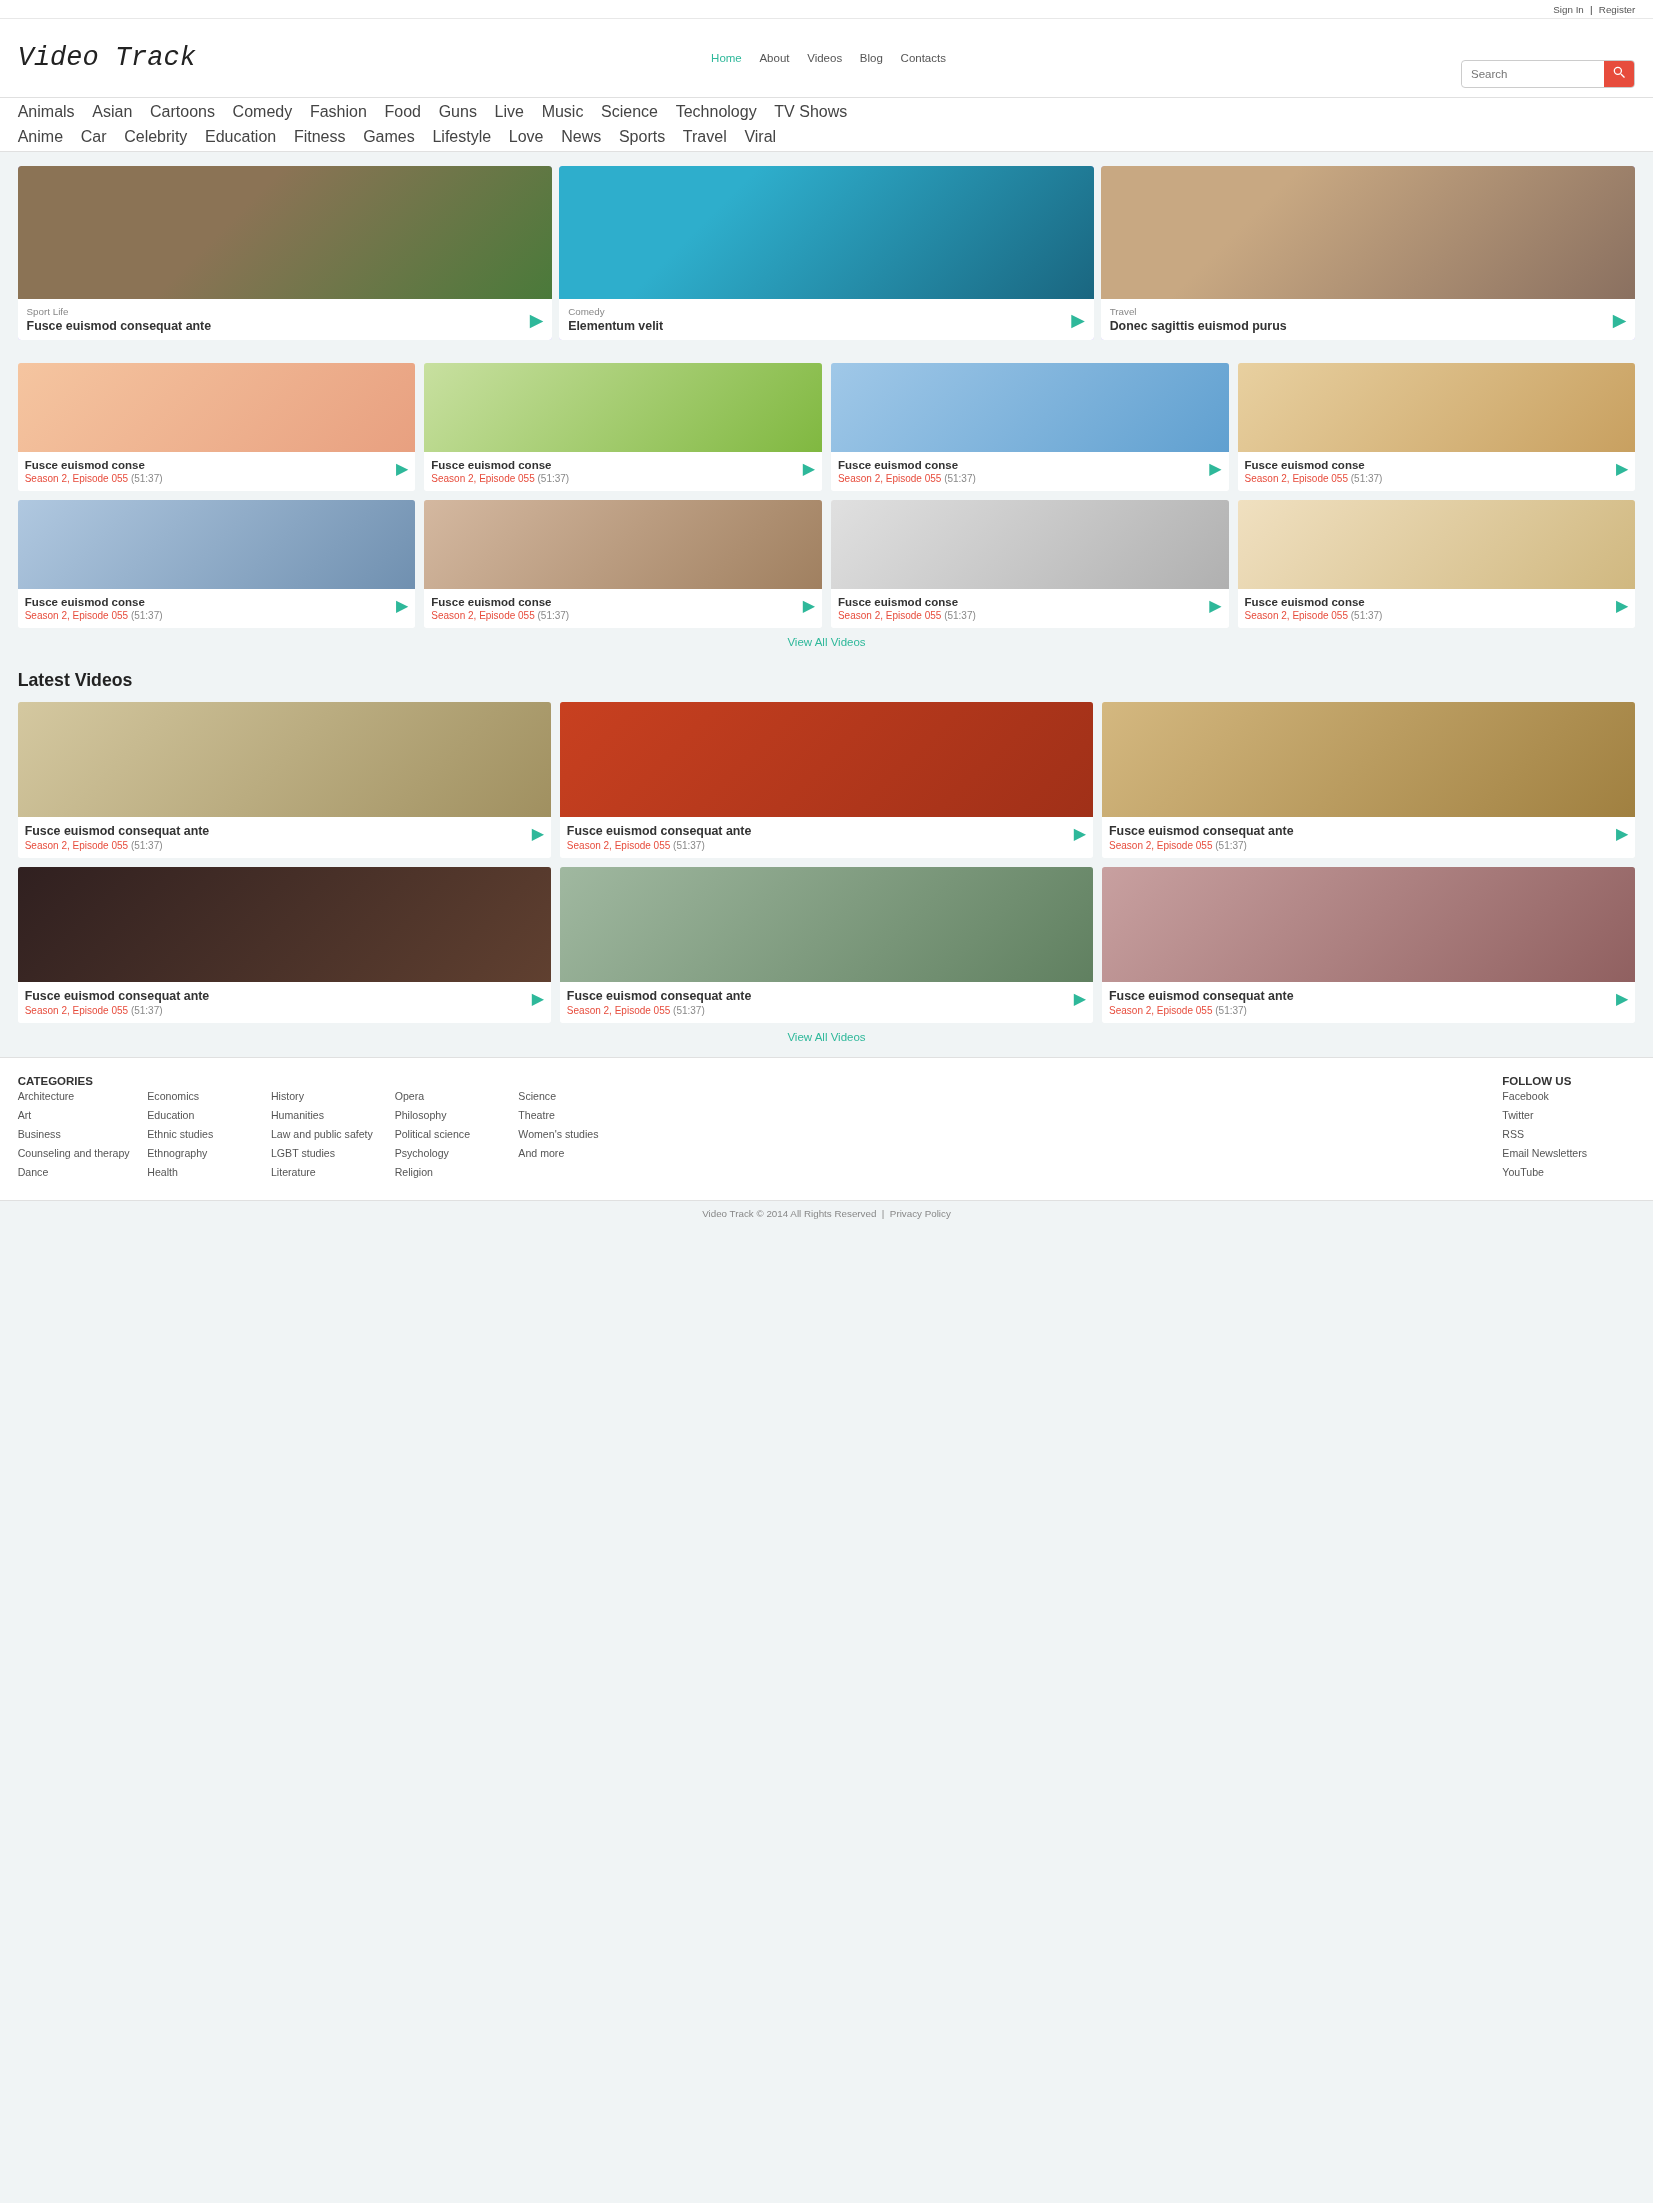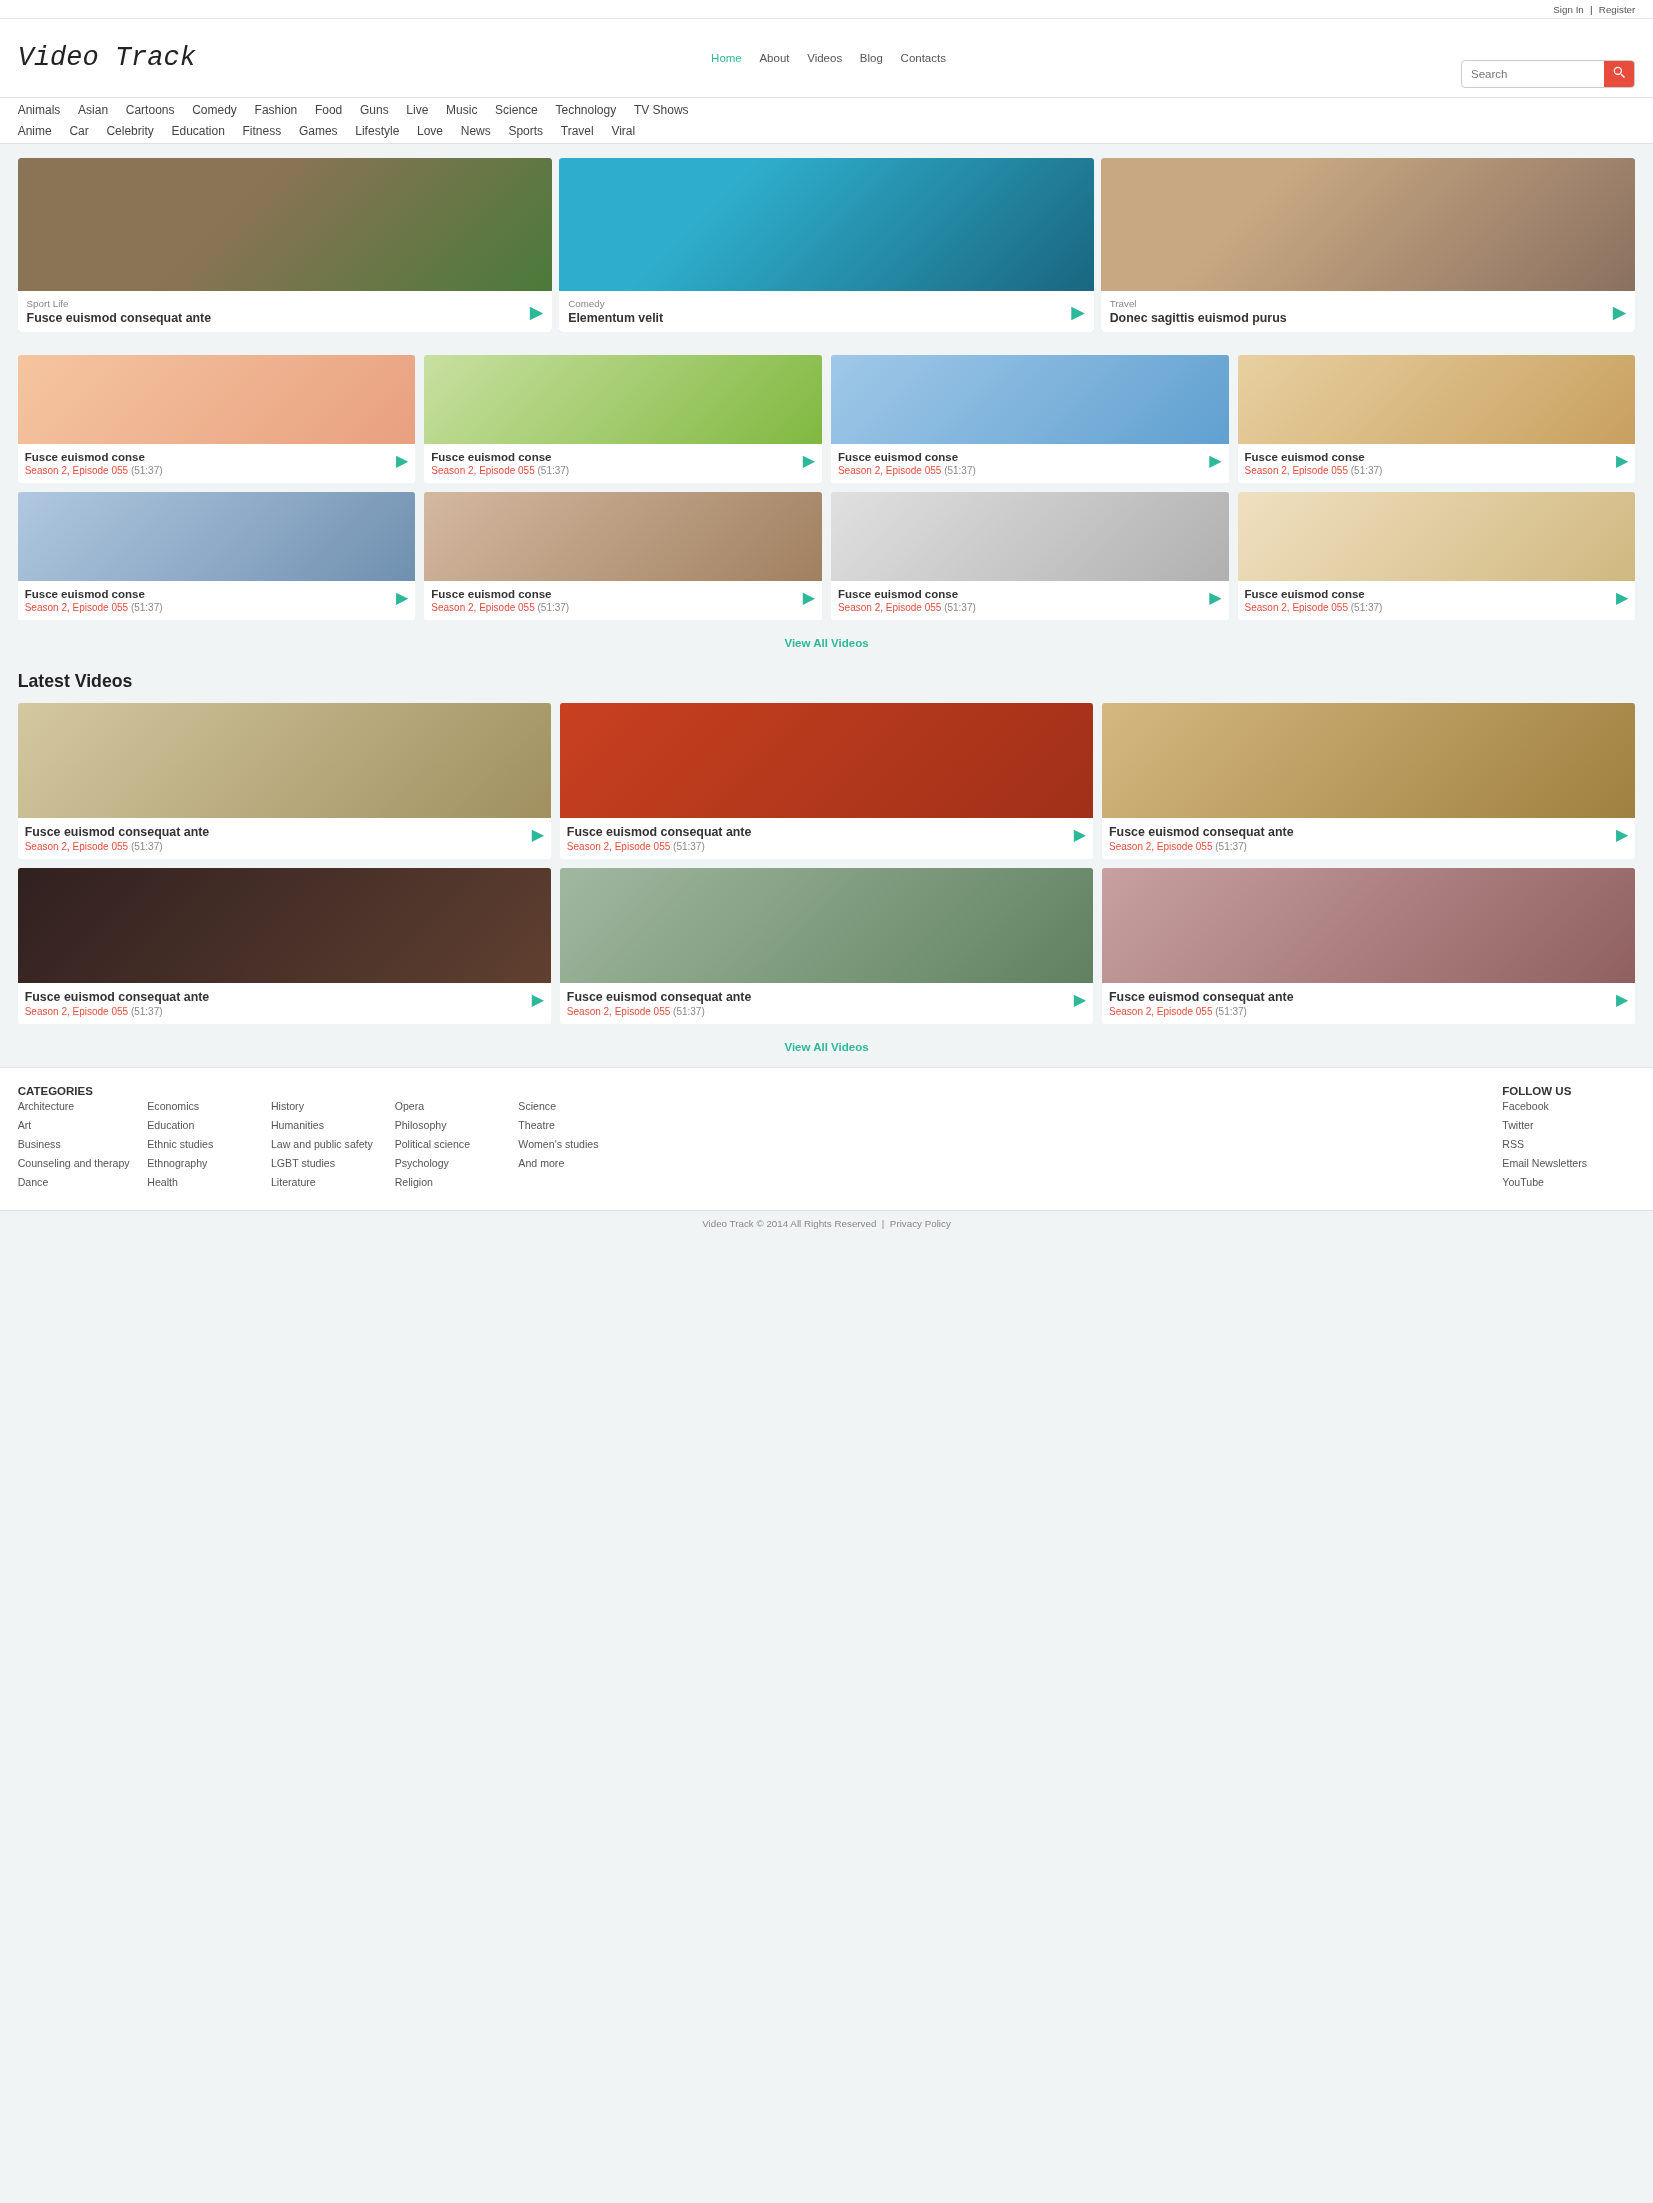--- a/index.html
+++ b/index.html
@@ -10,21 +10,21 @@
     #logo { font-family: Liberation Mono, monospace; font-size: 27px; font-style: italic; color: #222; }
     #nav { display: flex; gap: 17.7px; align-items: center; }
     .nav-link { text-decoration: none; color: #555; font-size: 11.5px; }
     .nav-link.active { color: #2eb89a; }
     #search-bar { display: flex; align-items: center; border: 0.9px solid #ccc; border-radius: 4px; overflow: hidden; margin-top: 32px; }
     #search-bar input { border: none; outline: none; padding: 5.3px 8.9px; font-size: 11.5px; width: 142px; }
     #search-bar button { background: #e74c3c; border: none; color: #fff; padding: 5.3px 8.9px; cursor: pointer; }
 
     
     #cat-nav { background: #fff; border-bottom: 0.9px solid #e0e0e0; padding: 5.3px 17.7px; display: flex; flex-wrap: wrap; gap: 3.5px 17.7px; }
-    .cat-link { text-decoration: none; color: #444; font-size: 12px; }
+    .cat-link { text-decoration: none; color: #444; font-size: 16px; }
 
     
     #hero { display: flex; gap: 7px; padding: 14px 17.7px; background: #f0f4f5; }
     .hero-card { flex: 1; border-radius: 3.5px; overflow: hidden; background: #c4b5fd; position: relative; }
     .hero-img-placeholder { width: 100%; height: 133px; }
     .hero-info { background: #fff; padding: 7px 8.9px; position: relative; }
     .hero-cat { font-size: 9.8px; color: #888; }
     .hero-title { font-size: 12.4px; font-weight: bold; color: #333; margin-top: 1.8px; }
     .hero-play { position: absolute; right: 8.9px; top: 50%; transform: translateY(-50%); color: #2eb89a; font-size: 17.7px; }
 
@@ -33,21 +33,21 @@
     .section-title { font-size: 17.7px; font-weight: bold; color: #222; margin-bottom: 10.6px; }
     .video-grid { display: grid; grid-template-columns: repeat(4, 1fr); gap: 8.9px; }
     .video-grid-3 { display: grid; grid-template-columns: repeat(3, 1fr); gap: 8.9px; }
     .video-card { background: #fff; border-radius: 2.7px; overflow: hidden; }
     .thumb-placeholder { width: 100%; height: 89px; }
     .video-info { padding: 7px; position: relative; }
     .video-title { font-size: 11.5px; font-weight: bold; color: #333; padding-right: 21px; }
     .video-sub { font-size: 10px; color: #e74c3c; margin-top: 1.8px; }
     .video-sub span { color: #888; }
     .play-btn { position: absolute; right: 7px; top: 7px; color: #2eb89a; font-size: 16px; }
-    .view-all { text-align: center; margin-top: 17px; font-weight: bold; }
+    .view-all { text-align: center; margin-top: 8px; }
     .view-all a { color: #2eb89a; text-decoration: none; font-size: 11.5px; }
 
     
     .video-card-lg .thumb-placeholder, .video-card-lg .video-thumb { height: 115px; }
     .video-card-lg .video-title { font-size: 12.4px; font-weight: bold; }
 
     
     #footer-main { background: #fff; padding: 17.7px; display: flex; justify-content: flex-end; border-top: 0.9px solid #e0e0e0; gap: 12px; }
     .footer-col { min-width: 106px; }
     .footer-col a { display: block; color: #555; text-decoration: none; font-size: 10.6px; line-height: 1.8; }

